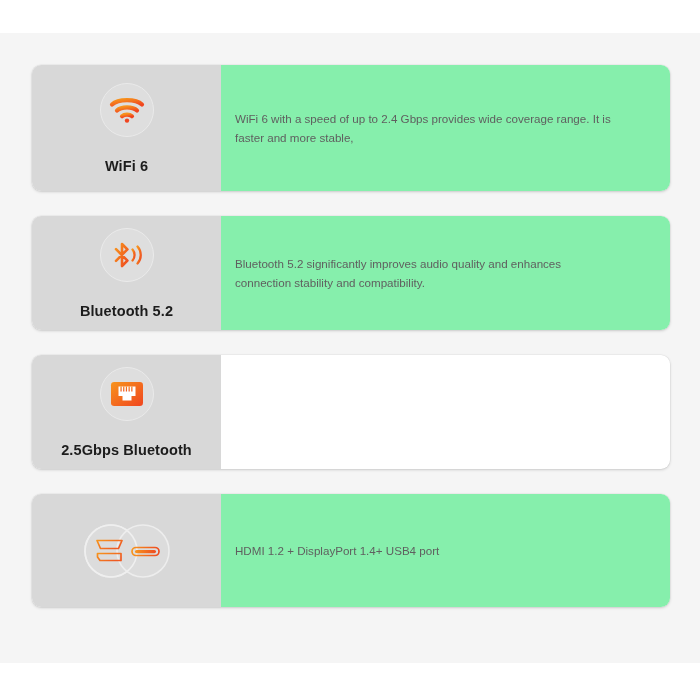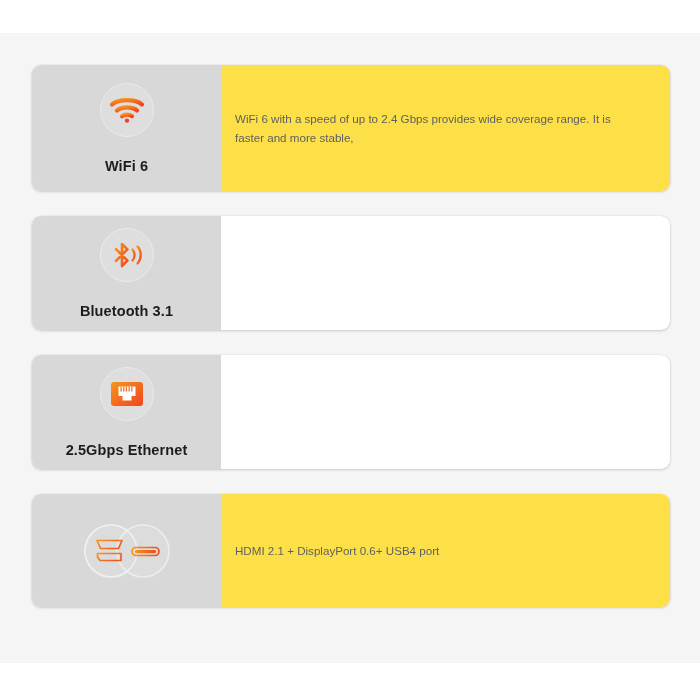--- a/index.html
+++ b/index.html
@@ -88,21 +88,21 @@
     font-weight: bold;
     color: #1c1c1c;
     letter-spacing: 0.1px;
     text-align: center;
     line-height: 1;
   }
 
   
   .card-body {
     flex: 1 1 auto;
-    background: #fde047;
+    background: #86efac;
     display: flex;
     align-items: center;
     padding: 0 30px 0 14px;
   }
 
   .card-desc {
     font-size: 11.6px;
     line-height: 1.68;
     color: #5f5f5f;
     margin: 0;
@@ -151,21 +151,24 @@
               <stop offset="100%" stop-color="#ef4b20"></stop>
             </linearGradient>
           </defs>
 
           <path d="M5 9.2 L16.4 20.6 L11 26 L11 4 L16.4 9.4 L5 20.8" fill="none" stroke="url(#gBt)" stroke-width="2.6" stroke-linecap="round" stroke-linejoin="round"></path>
 
           <path d="M21.5 9.5 C24.2 12.6 24.2 17.4 21.5 20.5" fill="none" stroke="url(#gBt)" stroke-width="2.3" stroke-linecap="round"></path>
           <path d="M26.5 6.5 C30.8 11.3 30.8 18.7 26.5 23.5" fill="none" stroke="url(#gBt)" stroke-width="2.3" stroke-linecap="round"></path>
         </svg>
       </div>
-      <div class="card-label">Bluetooth 3.1</div>
+      <div class="card-label">Bluetooth 5.2</div>
+    </div>
+    <div class="card-body">
+      <p class="card-desc">Bluetooth 5.2 significantly improves audio quality and enhances connection stability and compatibility.</p>
     </div>
   </div>
 
   <div class="feature-card card-h3">
     <div class="card-aside">
       <div class="icon-badge">
         <svg width="34" height="30" viewBox="0 0 34 30" aria-hidden="true">
           <defs>
             <linearGradient id="gEth" x1="0" y1="0" x2="1" y2="1">
               <stop offset="0%" stop-color="#f7941d"></stop>
@@ -178,21 +181,21 @@
                    L12.5 21.5 L12.5 17 L8.5 17 Z" fill="#ffffff"></path>
           <g fill="url(#gEth)">
             <rect x="10.4" y="7.5" width="1.25" height="5"></rect>
             <rect x="13.1" y="7.5" width="1.25" height="5"></rect>
             <rect x="15.8" y="7.5" width="1.25" height="5"></rect>
             <rect x="18.5" y="7.5" width="1.25" height="5"></rect>
             <rect x="21.2" y="7.5" width="1.25" height="5"></rect>
           </g>
         </svg>
       </div>
-      <div class="card-label">2.5Gbps Ethernet</div>
+      <div class="card-label">2.5Gbps Bluetooth</div>
     </div>
   </div>
 
   <div class="feature-card card-h4">
     <div class="card-aside">
       <div class="icon-badge dual">
         <svg width="104" height="56" viewBox="0 0 104 56" aria-hidden="true">
           <defs>
             <linearGradient id="gPort" x1="0" y1="0" x2="1" y2="0.6">
               <stop offset="0%" stop-color="#f7941d"></stop>
@@ -213,17 +216,17 @@
 
           <path d="M22.5 30.5 L46 30.5 L46 37.5 L25 37.5 L22.5 34 Z" fill="none" stroke="url(#gPort)" stroke-width="1.7" stroke-linejoin="round"></path>
           <path d="M26 33.5 L43 33.5" stroke="url(#gPort)" stroke-width="1.5" stroke-linecap="round"></path>
 
           <rect x="57" y="24.5" width="27" height="8" rx="4" fill="none" stroke="url(#gUsb)" stroke-width="1.7"></rect>
           <rect x="60" y="27" width="21" height="3.2" rx="1.6" fill="url(#gUsb)"></rect>
         </svg>
       </div>
     </div>
     <div class="card-body">
-      <p class="card-desc">HDMI 2.1 + DisplayPort 0.6+ USB4 port</p>
+      <p class="card-desc">HDMI 1.2 + DisplayPort 1.4+ USB4 port</p>
     </div>
   </div>
 
 </div>
 
 </body></html>

